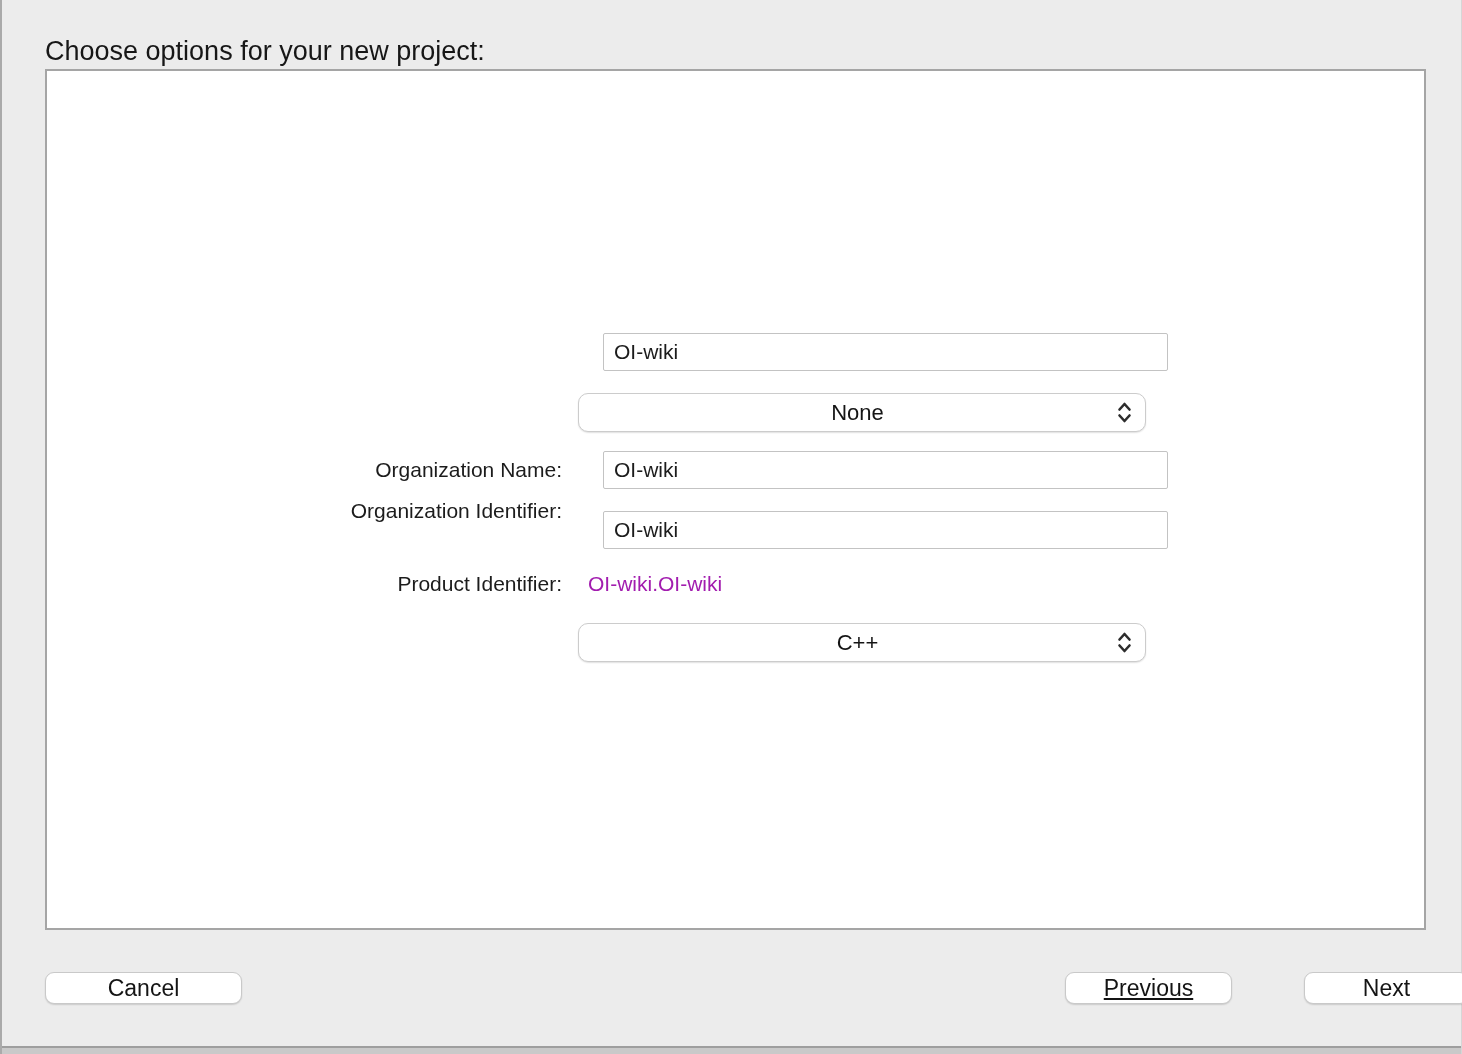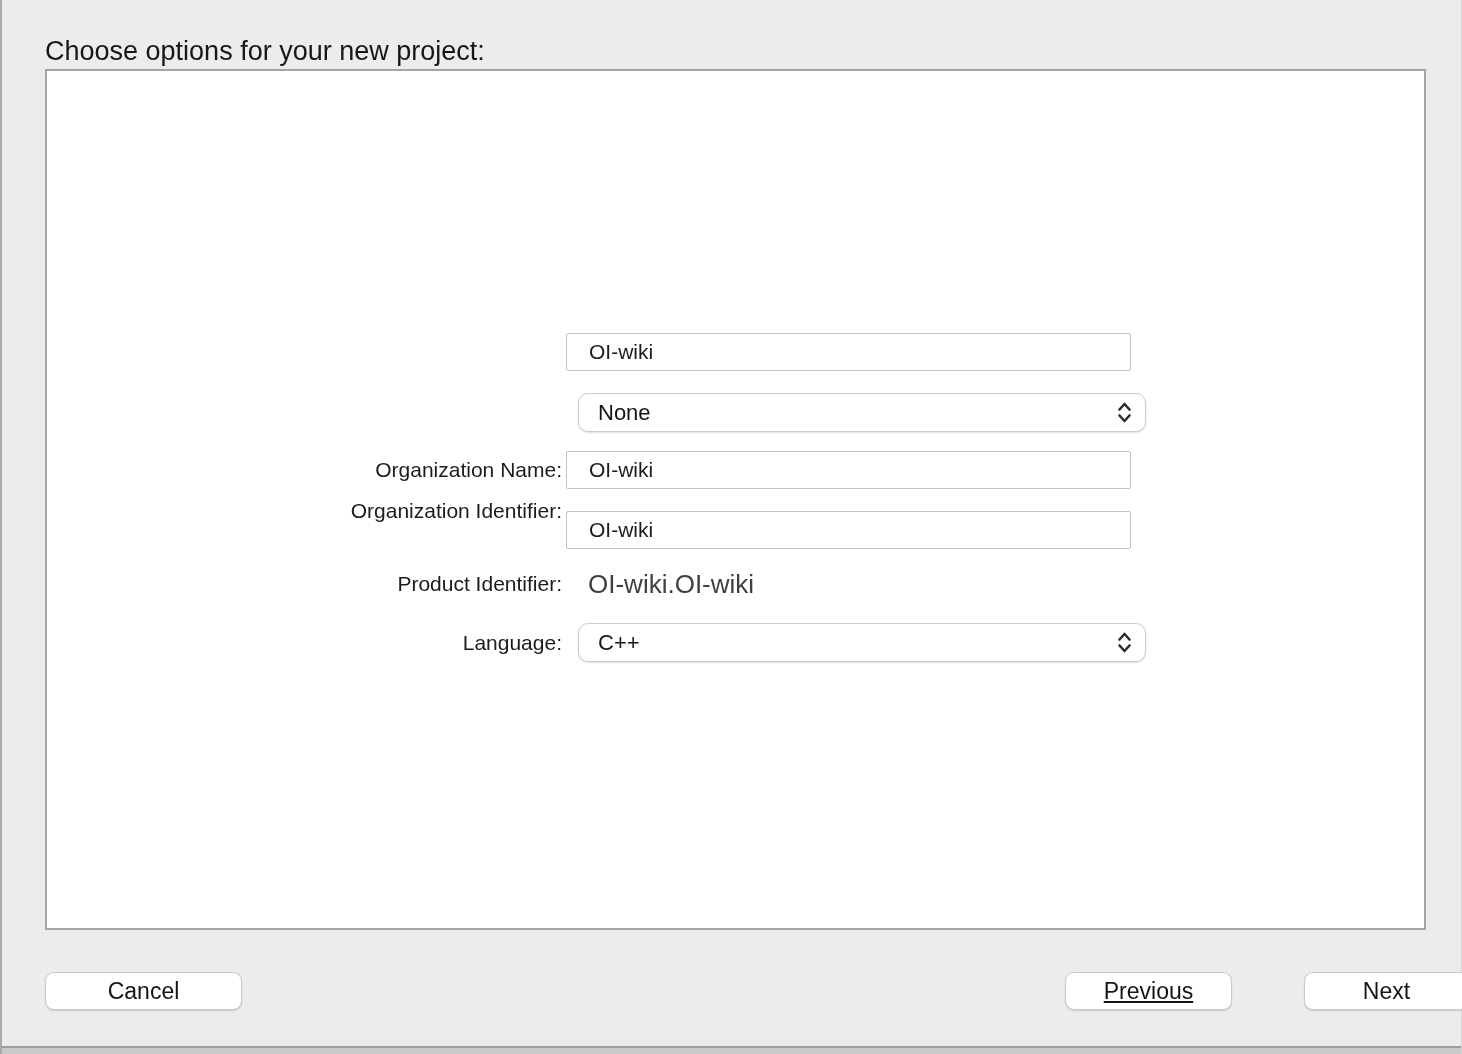--- a/index.html
+++ b/index.html
@@ -42,65 +42,66 @@
     position: absolute;
     left: 0; width: 560px;
     text-align: right;
     font-size: 21px;
     line-height: 26px;
     color: #1c1c1c;
     white-space: nowrap;
   }
   .text-field {
     position: absolute;
-    left: 564px; width: 565px; height: 38px;
+    left: 601px; width: 565px; height: 38px;
     background: #ffffff;
     border: 1.5px solid #c3c3c3;
     border-radius: 2px;
     font-family: "Liberation Sans", "DejaVu Sans", sans-serif;
     font-size: 21px;
     color: #1c1c1c;
-    padding: 0 22px;
+    padding: 0 10px;
     outline: none;
   }
   .popup-button {
     position: absolute;
     left: 576px; width: 568px; height: 39px;
     background: #ffffff;
     border: 1.5px solid #cccccc;
     border-radius: 10px;
     box-shadow: 0 1px 1.5px rgba(0,0,0,0.12);
     display: flex;
     align-items: center;
     cursor: default;
   }
   .popup-value {
     font-size: 22px;
     color: #141414;
     padding-left: 19px;
     flex: 1;
     white-space: nowrap;
+    text-align: center;
   }
   .popup-chevrons {
     width: 15px; height: 23px;
     margin-right: 13px;
     flex: 0 0 auto;
     display: block;
   }
   .static-value {
     position: absolute;
     left: 586px;
-    font-size: 26px;
+    font-size: 21px;
     line-height: 26px;
-    color: #404040;
+    color: #a21caf;
     white-space: nowrap;
   }
   .dialog-button {
     position: absolute;
-    height: 38px;
+    height: 32px;
     background: #ffffff;
     border: 1.5px solid #c9c9c9;
     border-radius: 9px;
     box-shadow: 0 1px 1.5px rgba(0,0,0,0.14);
     font-family: "Liberation Sans", "DejaVu Sans", sans-serif;
     font-size: 23px;
     color: #141414;
     display: flex;
     align-items: center;
     justify-content: center;
@@ -131,21 +132,20 @@
 
   <div class="field-label" style="top:457px">Organization Name:</div>
   <input class="text-field" style="top: 451px;" type="text" value="OI-wiki">
 
   <div class="field-label" style="top:498px">Organization Identifier:</div>
   <input class="text-field" style="top: 511px;" type="text" value="OI-wiki">
 
   <div class="field-label" style="top:571px">Product Identifier:</div>
   <div class="static-value" style="top:571px">OI-wiki.OI-wiki</div>
 
-  <div class="field-label" style="top:630px">Language:</div>
   <div class="popup-button" style="top:623px">
     <span class="popup-value">C++</span>
     <svg class="popup-chevrons" viewBox="0 0 15 23">
       <polyline points="2.5,8.5 7.5,3 12.5,8.5" fill="none" stroke="#2d2d2d" stroke-width="2.6" stroke-linecap="round" stroke-linejoin="round"></polyline>
       <polyline points="2.5,14.5 7.5,20 12.5,14.5" fill="none" stroke="#2d2d2d" stroke-width="2.6" stroke-linecap="round" stroke-linejoin="round"></polyline>
     </svg>
   </div>
 
   <div class="dialog-button btn-cancel">Cancel</div>
   <div class="dialog-button btn-previous">Previous</div>

